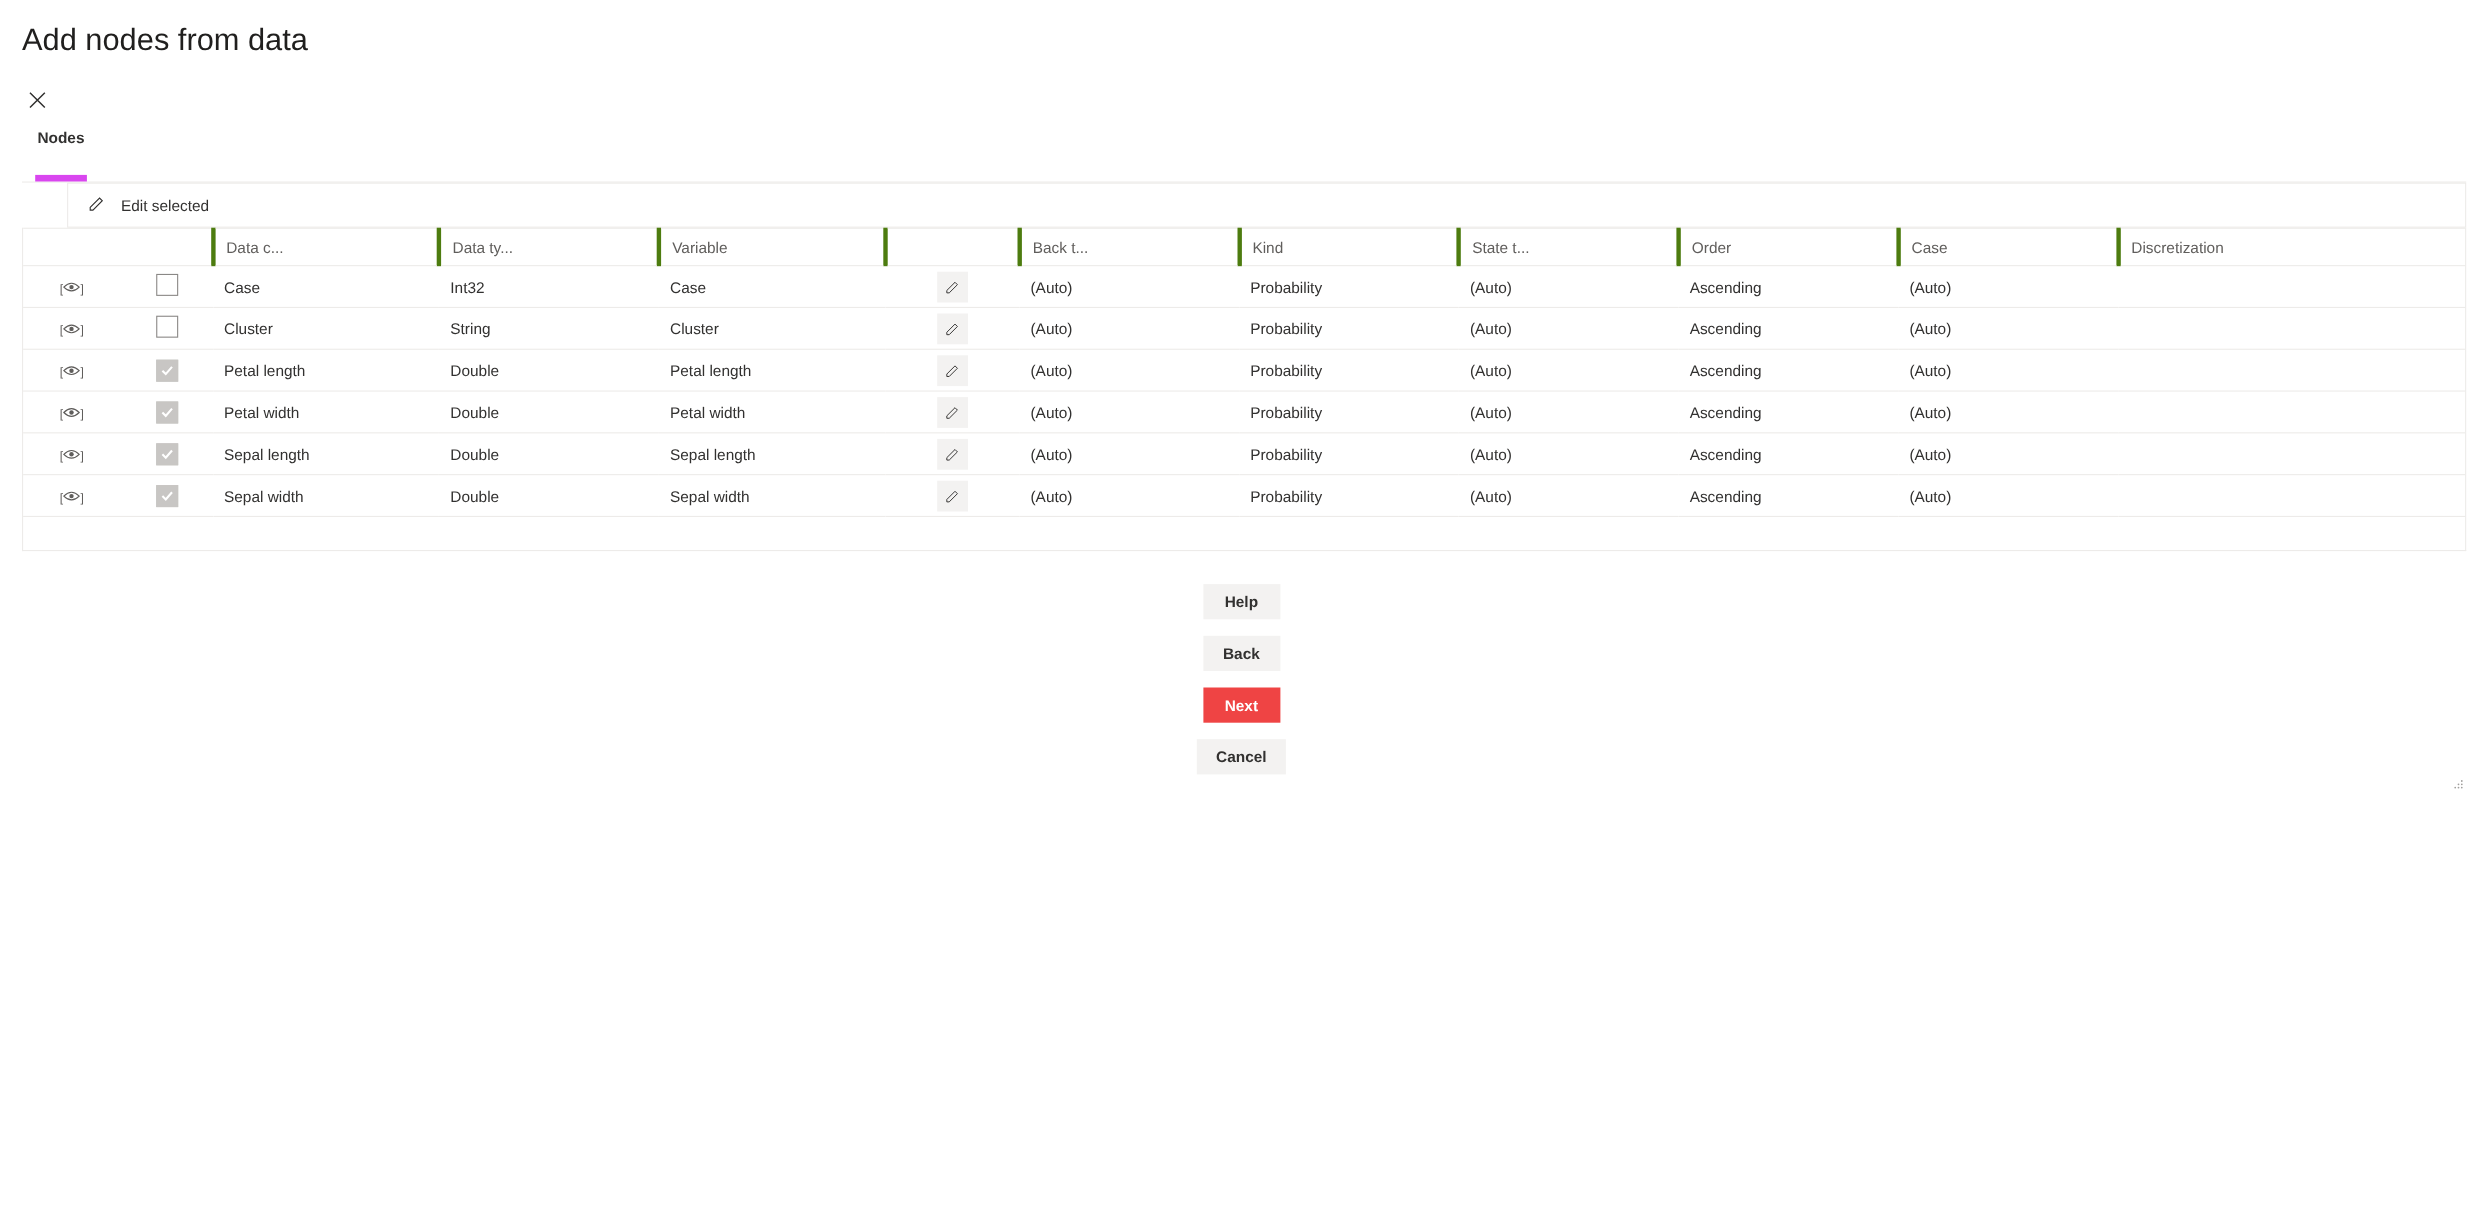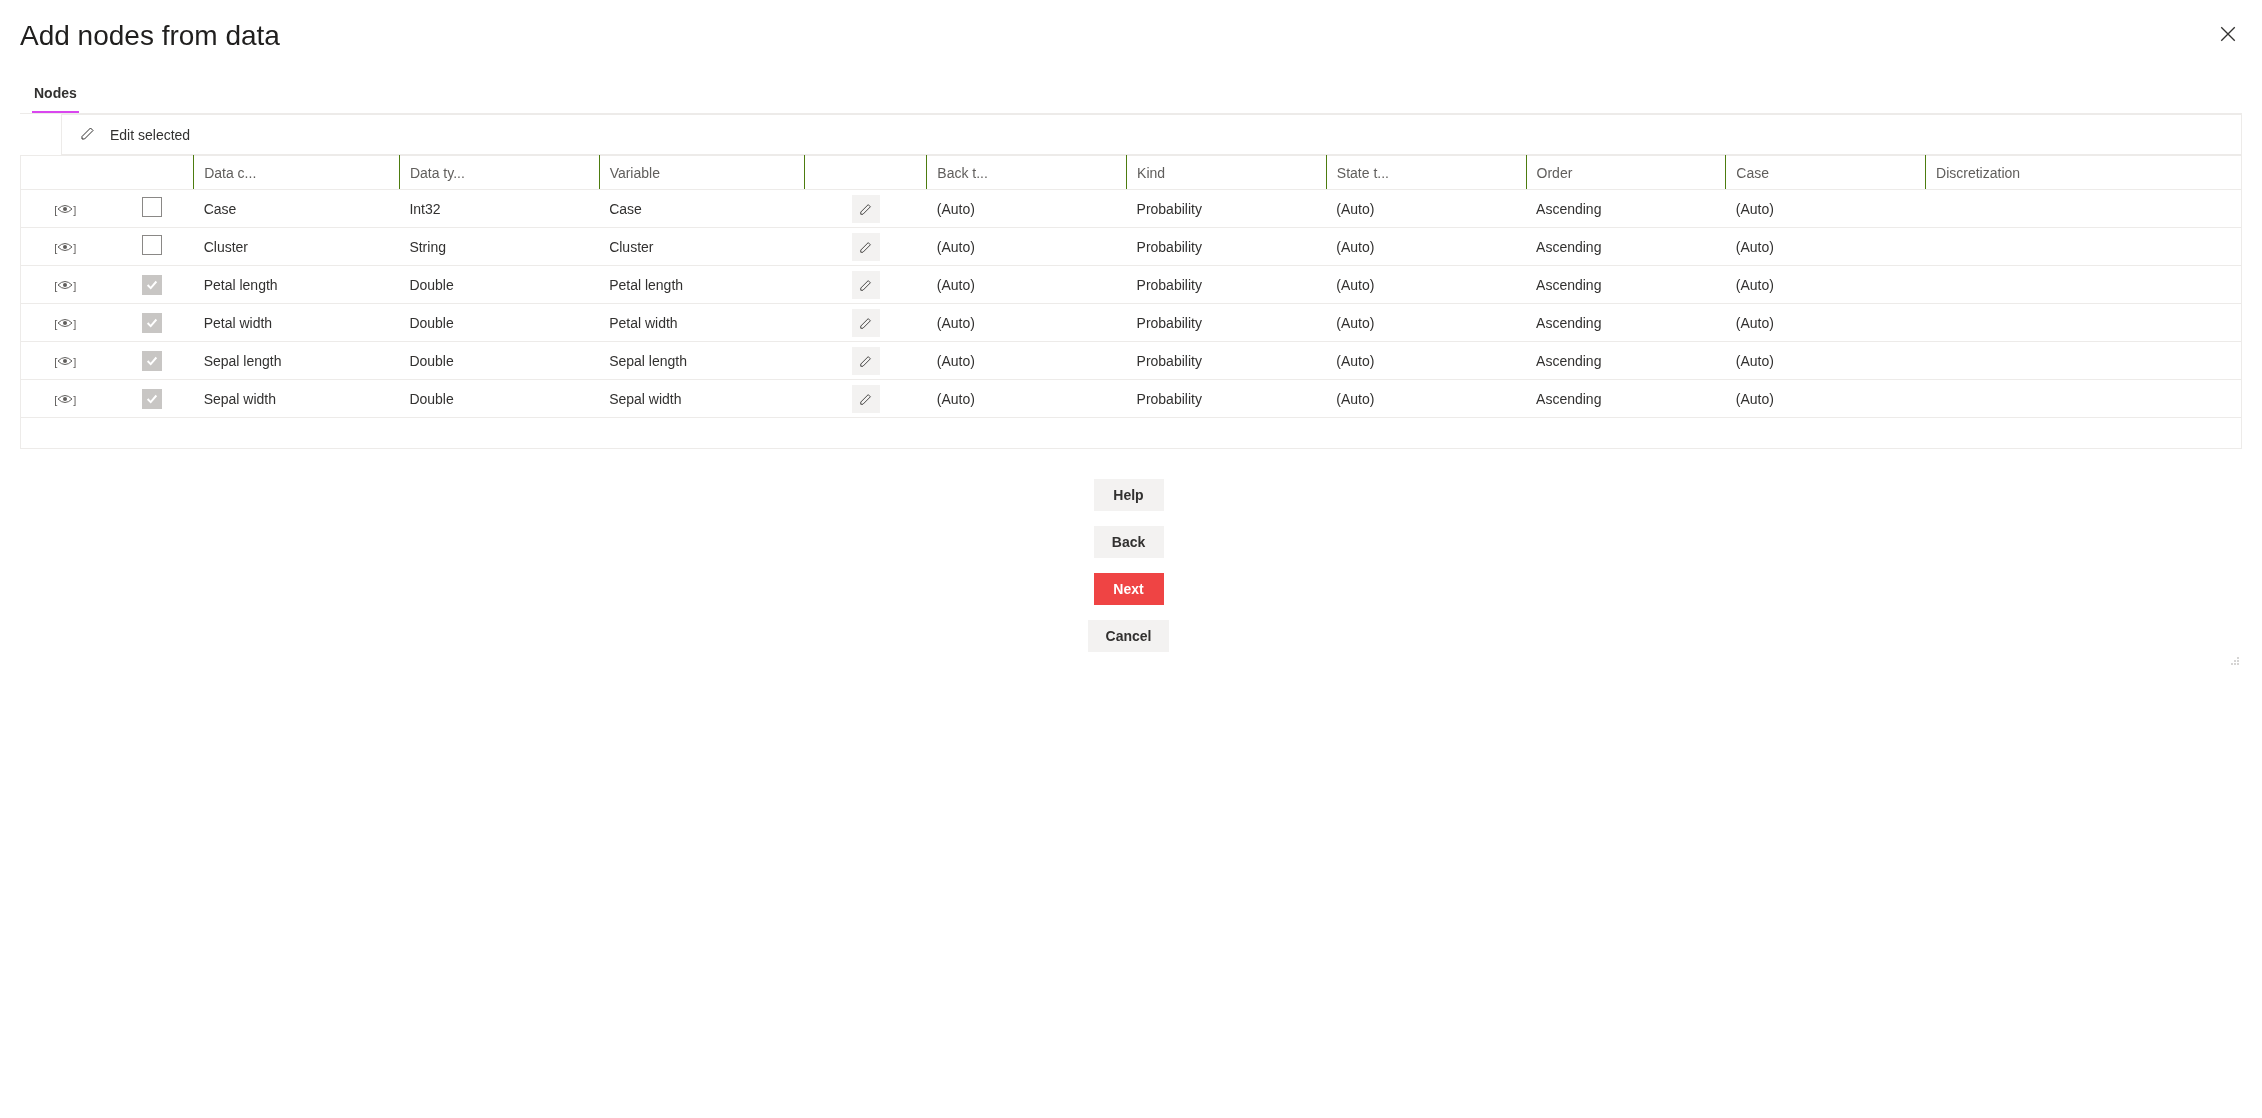--- a/index.html
+++ b/index.html
@@ -8,45 +8,46 @@
     padding: 20px 20px 10px 20px;
     font-family: "Segoe UI", Arial, sans-serif;
     font-size: 14px;
     color: #323130;
     background: #fff;
   }
   .header {
     display: flex;
     justify-content: space-between;
     align-items: flex-start;
+    flex-direction: column;
   }
   .title {
     font-size: 28px;
     font-weight: 400;
     color: #201f1e;
     margin: 0 0 25px 0;
   }
   .close-btn {
     font-size: 22px;
     cursor: pointer;
     color: #323130;
     padding: 5px;
     line-height: 1;
   }
   .tabs {
     border-bottom: 1px solid #edebe9;
     padding-left: 12px;
   }
   .tab {
     display: inline-block;
-    padding: 8px 2px 10px 2px;
+    padding: 8px 2px 26px 2px;
     font-size: 14px;
     font-weight: 600;
     color: #323130;
-    border-bottom: 2px solid #d946ef;
+    border-bottom: 6px solid #d946ef;
     cursor: pointer;
   }
   .toolbar {
     border: 1px solid #edebe9;
     padding: 10px 18px;
     display: flex;
     align-items: center;
     gap: 14px;
     margin-left: 41px;
   }
@@ -66,21 +67,21 @@
     text-overflow: ellipsis;
     white-space: nowrap;
   }
   thead th {
     color: #605e5c;
     font-size: 14px;
     border-top: 1px solid #edebe9;
     border-bottom: 1px solid #edebe9;
     height: 34px;
   }
-  thead th.col-sep { border-right: 1px solid #4d7c0f; }
+  thead th.col-sep { border-right: 4px solid #4d7c0f; }
   tbody tr { border-bottom: 1px solid #edebe9; }
   tbody tr:last-child { border-bottom: none; }
   .row-eye { width:30px; text-align:center; color:#605e5c;}
   .row-eye svg { width:16px; height:14px; }
   .row-cb { width:34px; text-align:center; }
   .checkbox {
     width: 20px; height: 20px;
     border: 1px solid #8a8886;
     display: inline-flex;
     align-items:center; justify-content:center;

